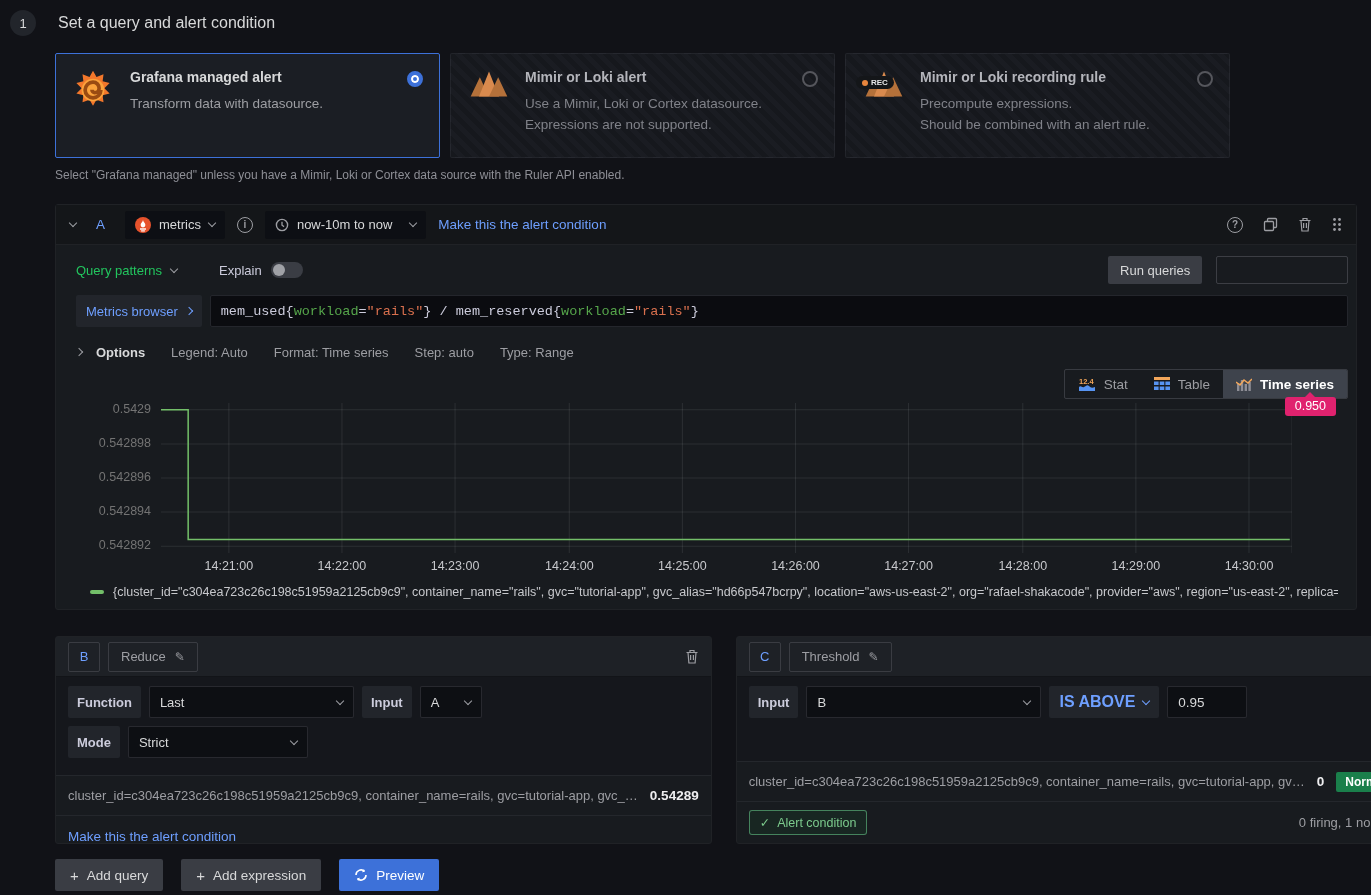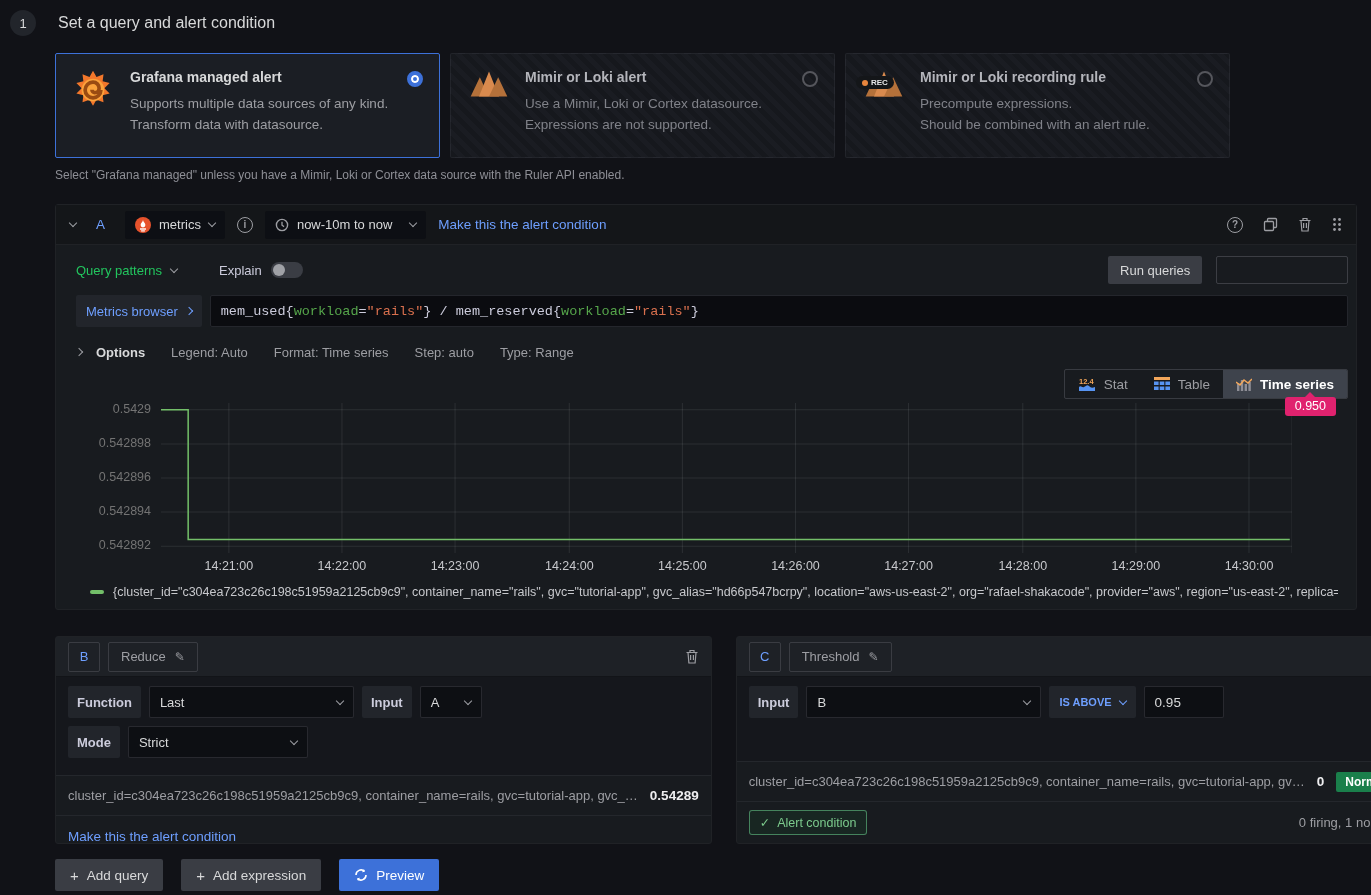--- a/index.html
+++ b/index.html
@@ -119,21 +119,21 @@
             align-items:center;gap:9px;padding:0 12px;color:#9d9ea3;cursor:pointer;}
   .pencil{font-size:12px;color:#9d9ea3;}
   .expr-body{flex:1;padding:9px 12px;background:#15171c;}
   .expr-field-row{display:flex;gap:8px;margin-bottom:8px;align-items:center;}
   .field-label{background:#22252b;border-radius:2px;height:32px;display:flex;align-items:center;
                padding:0 9px;font-weight:700;color:#ccccdc;flex:none;}
   .fselect{height:32px;background:#0d0f13;border:1px solid rgba(204,204,220,0.14);border-radius:2px;
            display:flex;align-items:center;justify-content:space-between;gap:10px;padding:0 10px;
            color:#d8d9da;cursor:pointer;}
   .op-select{height:32px;background:#22252b;border-radius:2px;display:flex;align-items:center;gap:8px;
-             padding:0 10px;color:#6e9fff;font-weight:700;font-size:11px;cursor:pointer;}
+             padding:0 10px;color:#6e9fff;font-weight:700;font-size:16px;cursor:pointer;}
   .thr-input{height:32px;width:80px;background:#0d0f13;border:1px solid rgba(204,204,220,0.14);
              border-radius:2px;color:#d8d9da;padding:0 10px;font-size:13.5px;
              font-family:"Liberation Sans",sans-serif;}
   .result-row{border-top:1px solid rgba(204,204,220,0.07);padding:0 12px;height:40px;display:flex;
               align-items:center;gap:12px;font-size:13px;color:#9d9ea3;flex:none;}
   .result-text{flex:1;overflow:hidden;white-space:nowrap;min-width:0;}
   .result-value{color:#eeeef0;font-weight:700;font-size:13.5px;}
   .badge-normal{background:#1a7f4b;color:#fff;font-weight:700;font-size:12px;padding:3px 9px;border-radius:2px;}
   .expr-footer{border-top:1px solid rgba(204,204,220,0.07);padding:0 12px;height:42px;display:flex;
                align-items:center;justify-content:space-between;flex:none;}
@@ -163,21 +163,20 @@
     <div class="card selected">
       <span class="card-icon">
         <svg width="42" height="42" viewBox="0 0 48 48">
           <path d="M24 2l4 7 8-3-1 8 8 2-6 6 6 6-8 2 1 8-8-3-4 7-4-7-8 3 1-8-8-2 6-6-6-6 8-2-1-8 8 3z" fill="#f2772b"></path>
           <circle cx="24" cy="24" r="13" fill="#fba33c"></circle>
           <path d="M33 24a9 9 0 1 1-9-9 7 7 0 0 1 7 7 5 5 0 0 1-5 5 3.2 3.2 0 0 1-3.2-3.2" fill="none" stroke="#9a4b12" stroke-width="4.2"></path>
         </svg>
       </span>
       <div class="card-body">
         <div class="card-title">Grafana managed alert</div>
-        <div class="card-desc">Supports multiple data sources of any kind.</div>
         <div class="card-desc">Transform data with datasource.</div>
       </div>
       <span class="radio on"></span>
     </div>
 
     <div class="card disabled">
       <span class="card-icon">
         <svg width="40" height="30" viewBox="0 0 48 34">
           <polygon points="2,32 13,9 24,32" fill="#b5713a"></polygon>
           <polygon points="12,32 24,2 36,32" fill="#d98a4e"></polygon>

